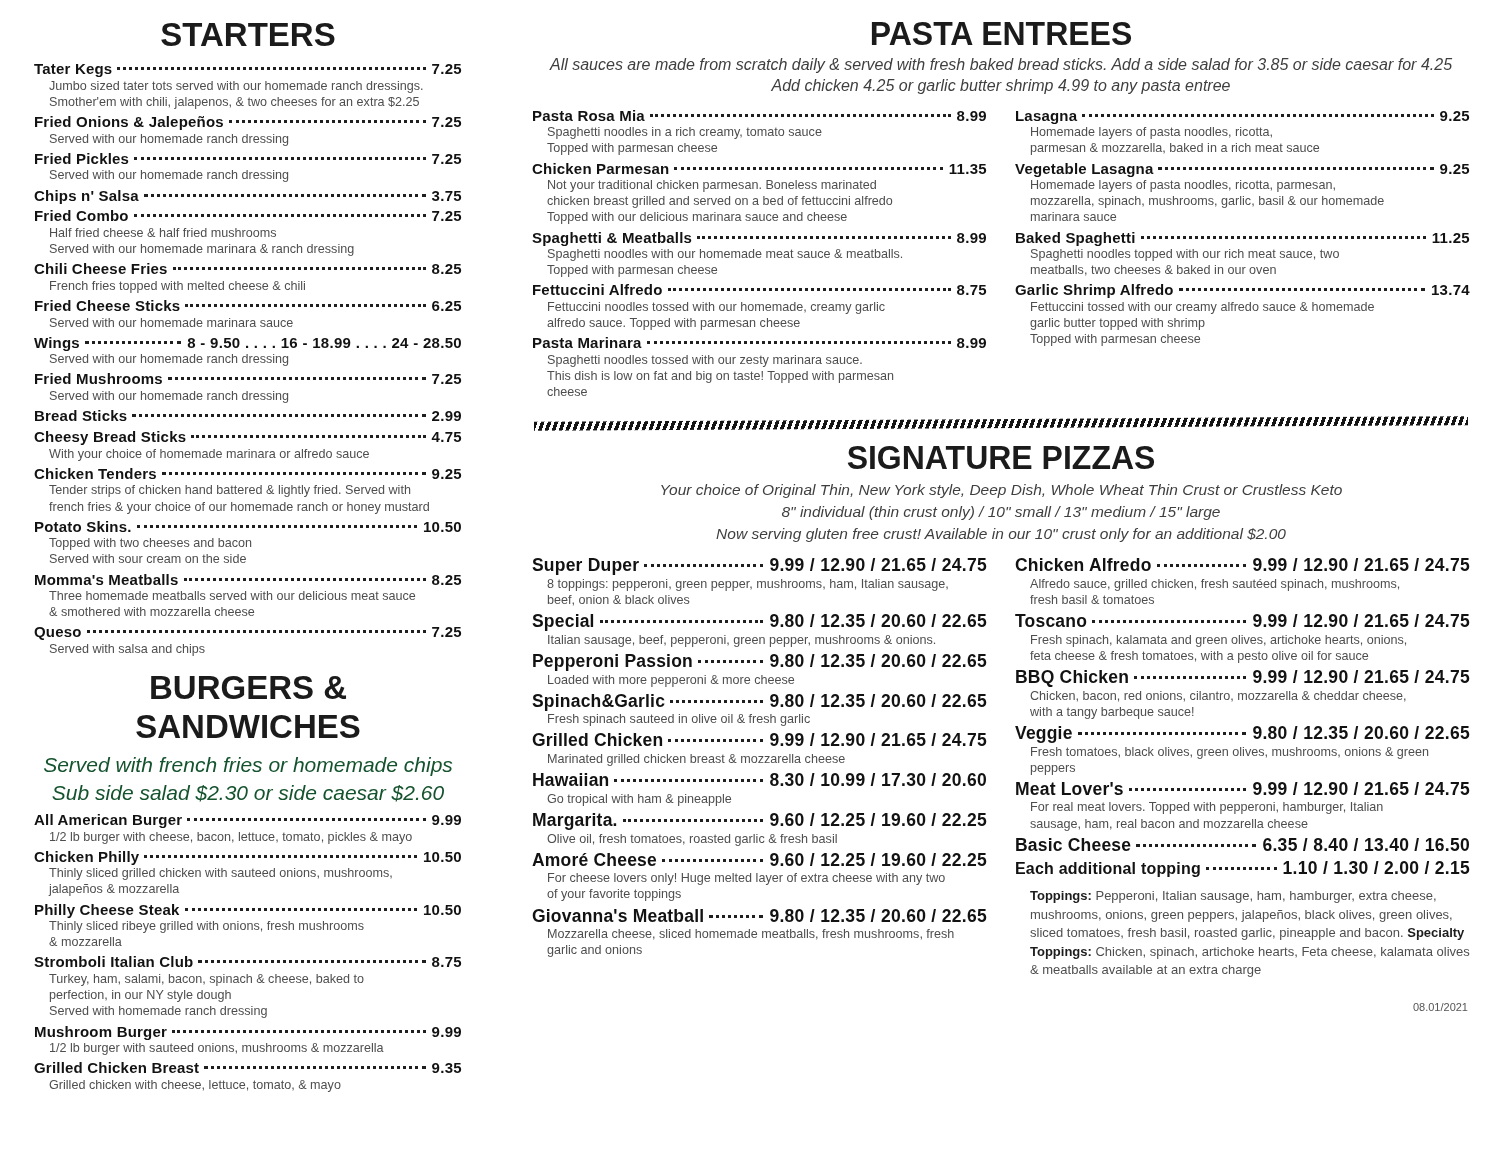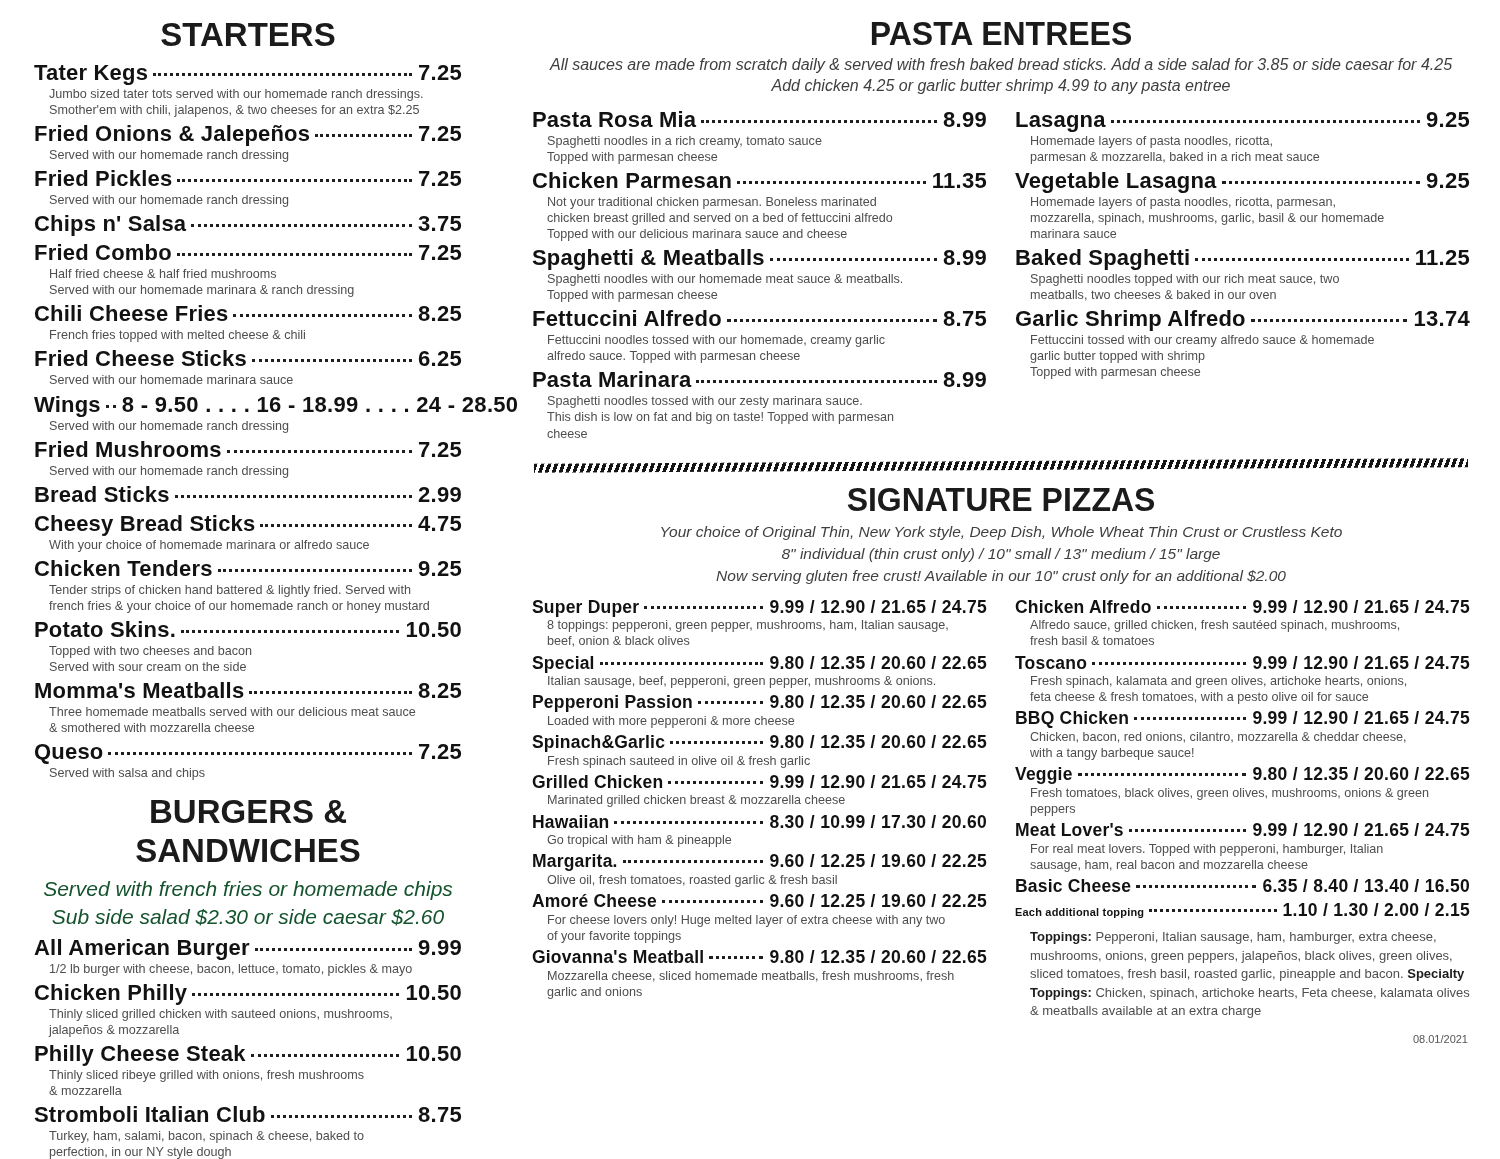--- a/index.html
+++ b/index.html
@@ -18,44 +18,44 @@
     font-size:33px;letter-spacing:0px;color:#1b1b1b;
     transform:scaleY(1.02);
   }
   .section-title.big{font-size:32px;margin-bottom:2px;}
 
   .subtitle{text-align:center;font-style:italic;color:#3f3f3f;font-size:16px;line-height:1.3;margin:0 0 10px 0;}
   .subtitle.tight{font-size:21px;margin-bottom:5px;color:#14532d;}
   .subtitle.pizza{font-size:15.5px;line-height:1.42;}
 
   .mi{margin:0 0 3px 0;}
-  .mi-row{display:flex;align-items:baseline;font-weight:bold;font-size:22px;line-height:1.18;color:#121212;}
+  .mi-row{display:flex;align-items:baseline;font-weight:bold;font-size:15px;line-height:1.18;color:#121212;}
   .pizza-col .mi-row{font-size:17.5px;}
-  .mi-row.small .mi-name{font-size:11px;}
+  .mi-row.small .mi-name{font-size:16px;}
   .mi-name{white-space:nowrap;letter-spacing:0.2px;}
   .mi-dots{flex:1 1 auto;min-width:10px;margin:0 6px 0 5px;border-bottom:3px dotted #1f1f1f;transform:translateY(-4px);}
   .mi-price{white-space:nowrap;letter-spacing:0.3px;}
   .mi-desc{font-size:12.6px;color:#4e4e4e;line-height:1.28;padding-left:15px;}
 
   .two-col{display:flex;gap:28px;}
   .two-col > div{flex:1 1 0;min-width:0;}
 
   .divider{
     height:9px;margin:16px 2px 12px 2px;
     background:repeating-linear-gradient(110deg,#141414 0px,#141414 3.5px,#ffffff 3.5px,#ffffff 6.5px);
     transform:rotate(-0.35deg);
   }
 
   .sec-burgers{margin-top:12px;}
   .pasta-cols{margin-top:6px;}
   .pizza-cols{margin-top:8px;}
 
   .toppings{font-size:13px;color:#4e4e4e;line-height:1.42;padding-left:15px;margin:8px 0 0 0;}
   .seg-b{font-weight:bold;color:#1d1d1d;}
-  .rev-date{text-align:right;font-size:11px;color:#555;margin-top:12px;padding-right:2px;}
+  .rev-date{text-align:right;font-size:11px;color:#555;margin-top:22px;padding-right:2px;}
 </style>
 </head>
 <body>
 
 <div class="page">
 
   <div class="col-left">
     <section>
       <h1 class="section-title">STARTERS</h1>
       <div>

